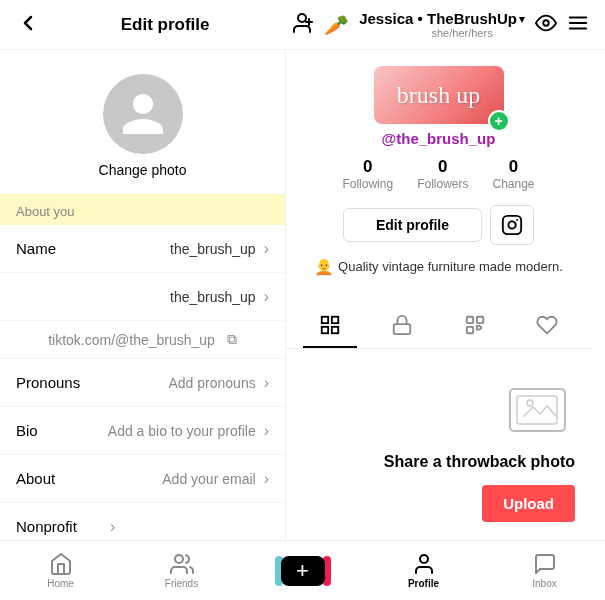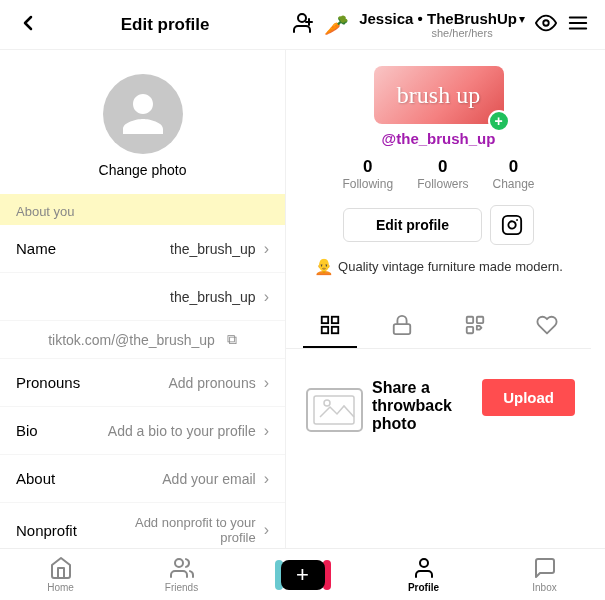--- a/index.html
+++ b/index.html
@@ -234,22 +234,22 @@
       align-items: center;
       justify-content: center;
     }
     .tab-item.active {
       border-bottom: 2px solid #000;
     }
 
     
     .throwback-section {
       display: flex;
-      flex-direction: row;
-      align-items: flex-start;
+      flex-direction: column;
+      align-items: flex-end;
       padding: 30px 16px;
     }
     .throwback-icon {
       width: 70px;
       height: 60px;
       display: flex;
       align-items: center;
       justify-content: center;
       margin-bottom: 14px;
     }
@@ -268,21 +268,21 @@
       font-weight: 600;
       cursor: pointer;
     }
 
     
     .bottom-nav {
       position: absolute;
       bottom: 0;
       left: 0;
       right: 0;
-      height: 52px;
+      height: 60px;
       background: #fff;
       border-top: 1px solid #eee;
       display: flex;
       align-items: center;
       justify-content: space-around;
     }
     .nav-item {
       display: flex;
       flex-direction: column;
       align-items: center;
@@ -482,21 +482,20 @@
     </div>
 
     <div class="field-row">
       <span class="field-label">About</span>
       <span class="field-value">Add your email</span>
       <span class="chevron-icon">›</span>
     </div>
 
     <div class="field-row">
       <span class="field-label">Nonprofit</span>
-      <span class="field-value" style="font-size:13px;">Add nonprofit to your profile</span>
       <span class="chevron-icon">›</span>
     </div>
 
     <div class="field-row">
       <span class="field-label">Category</span>
       <span class="field-value has-value" style="font-size:13px;">Home, Furniture &amp; Appliances</span>
       <span class="chevron-icon">›</span>
     </div>
 
   </div>

